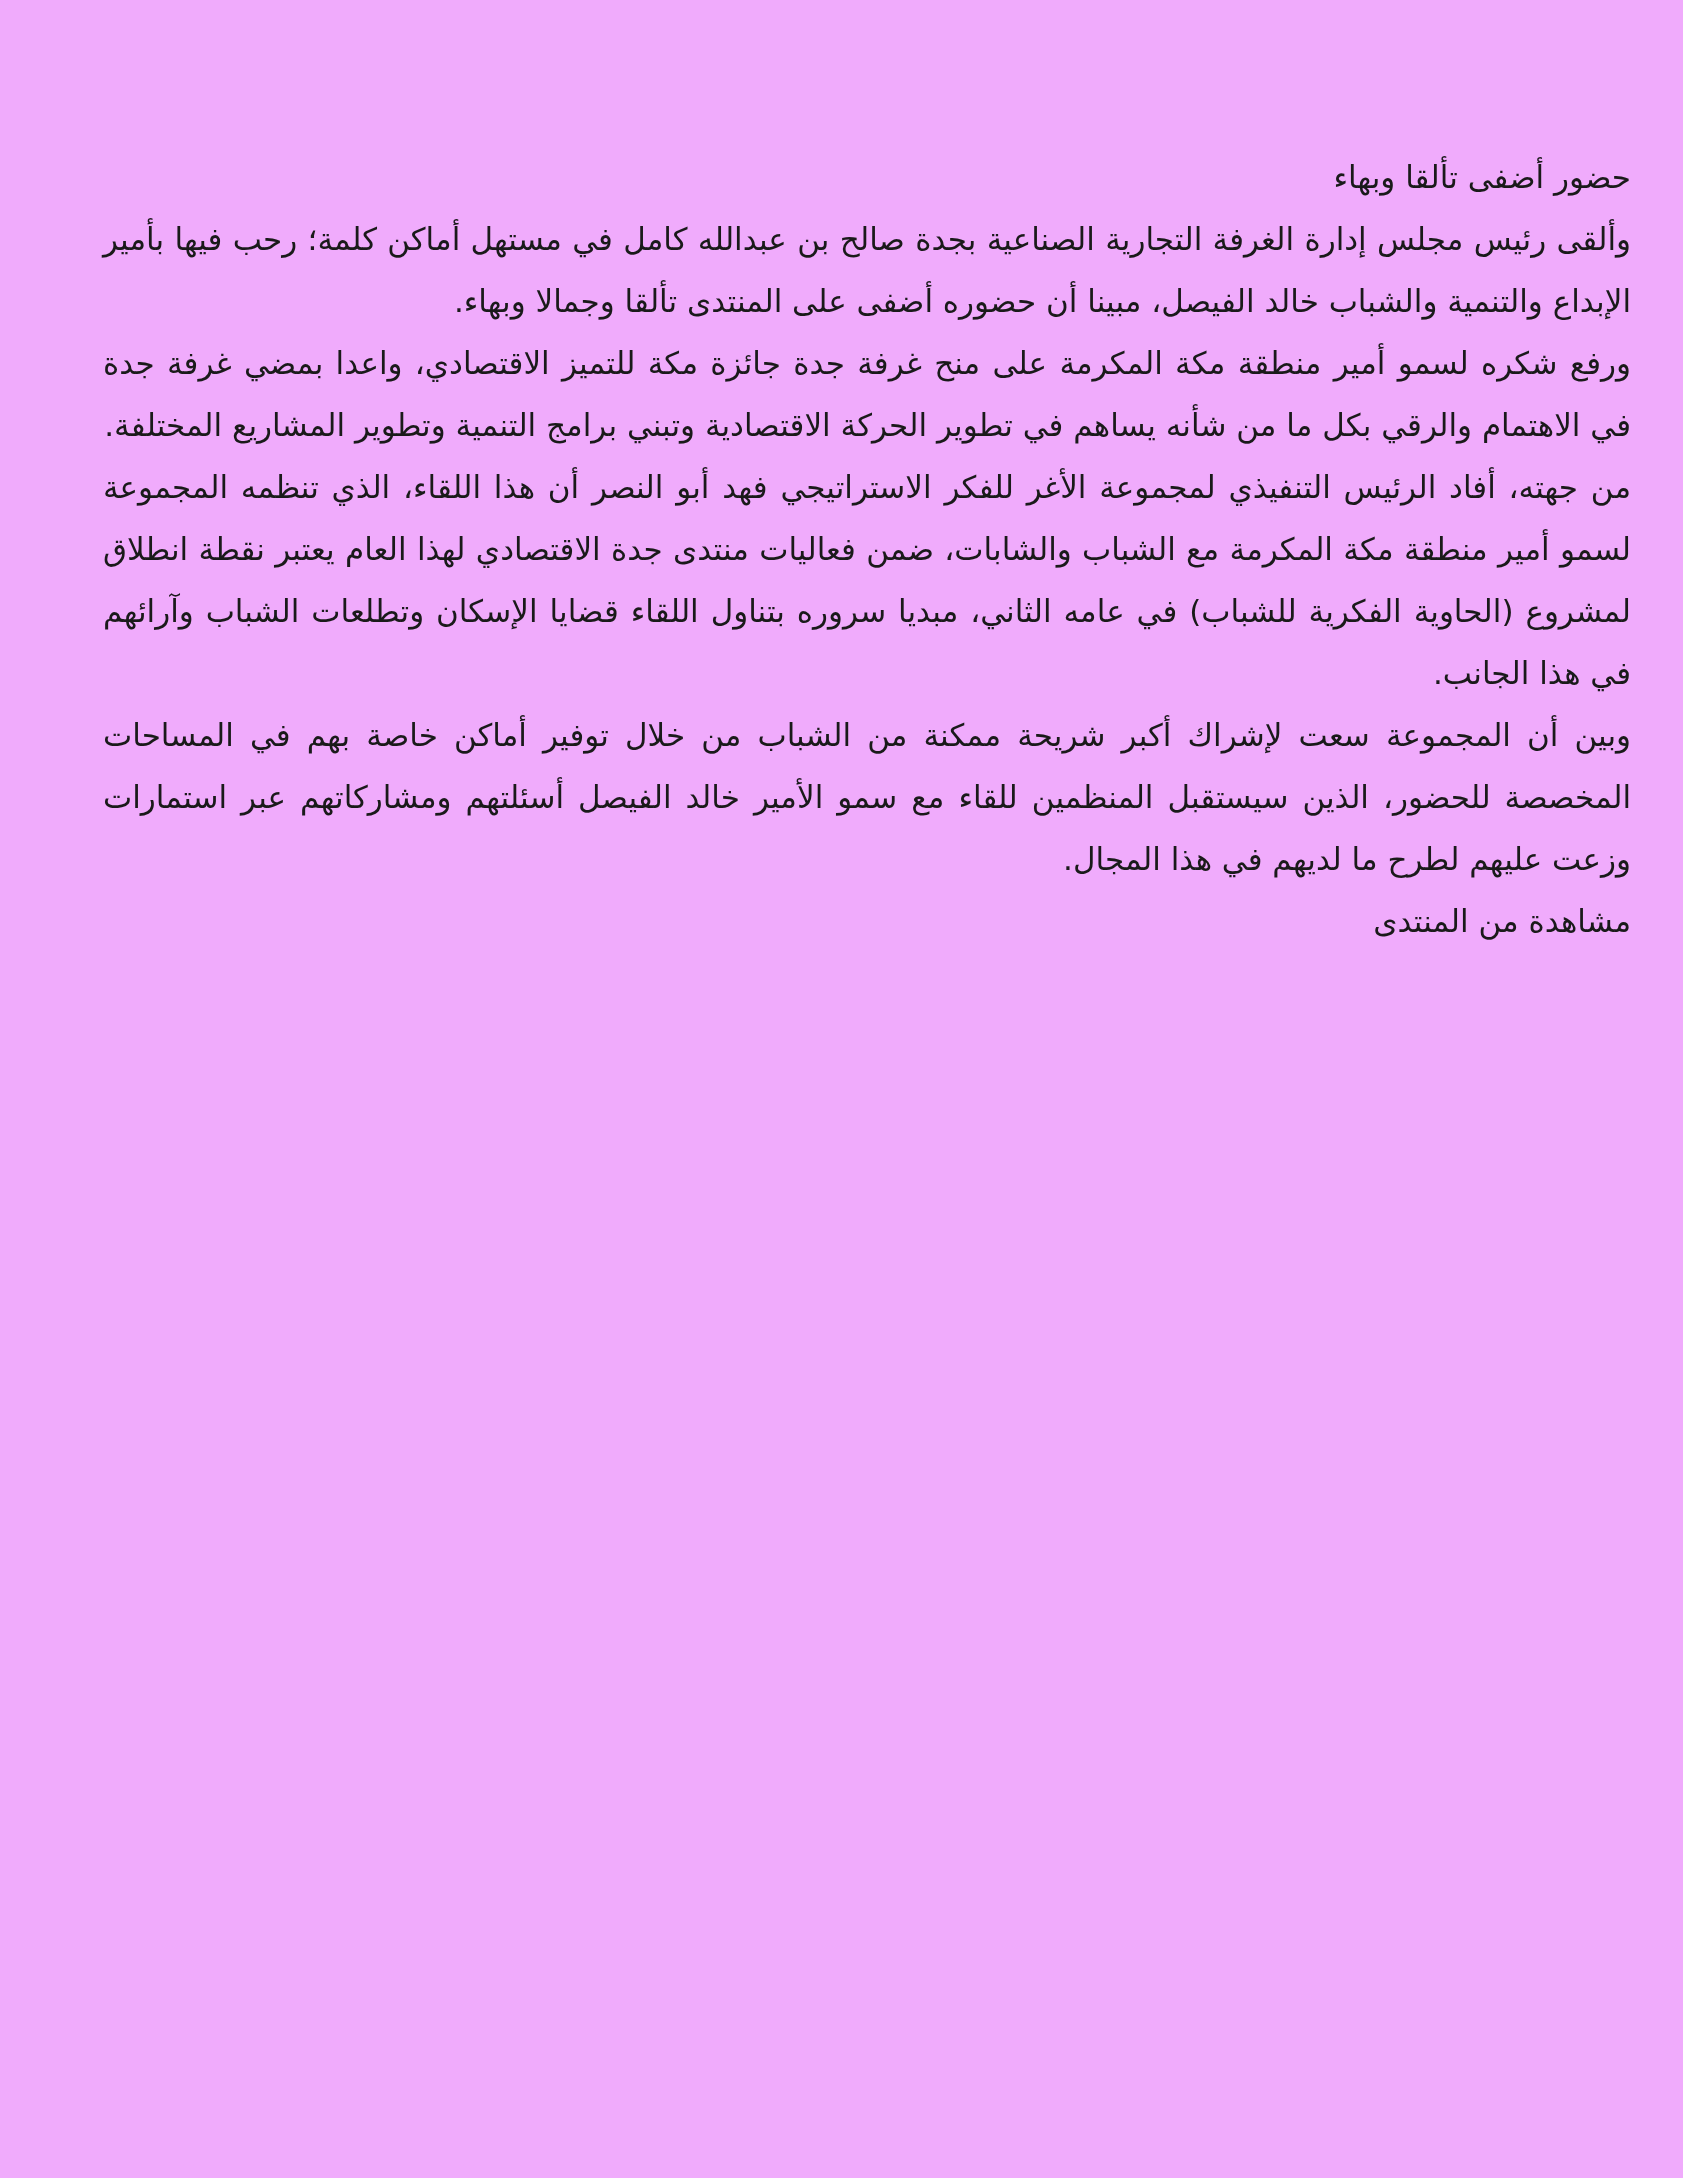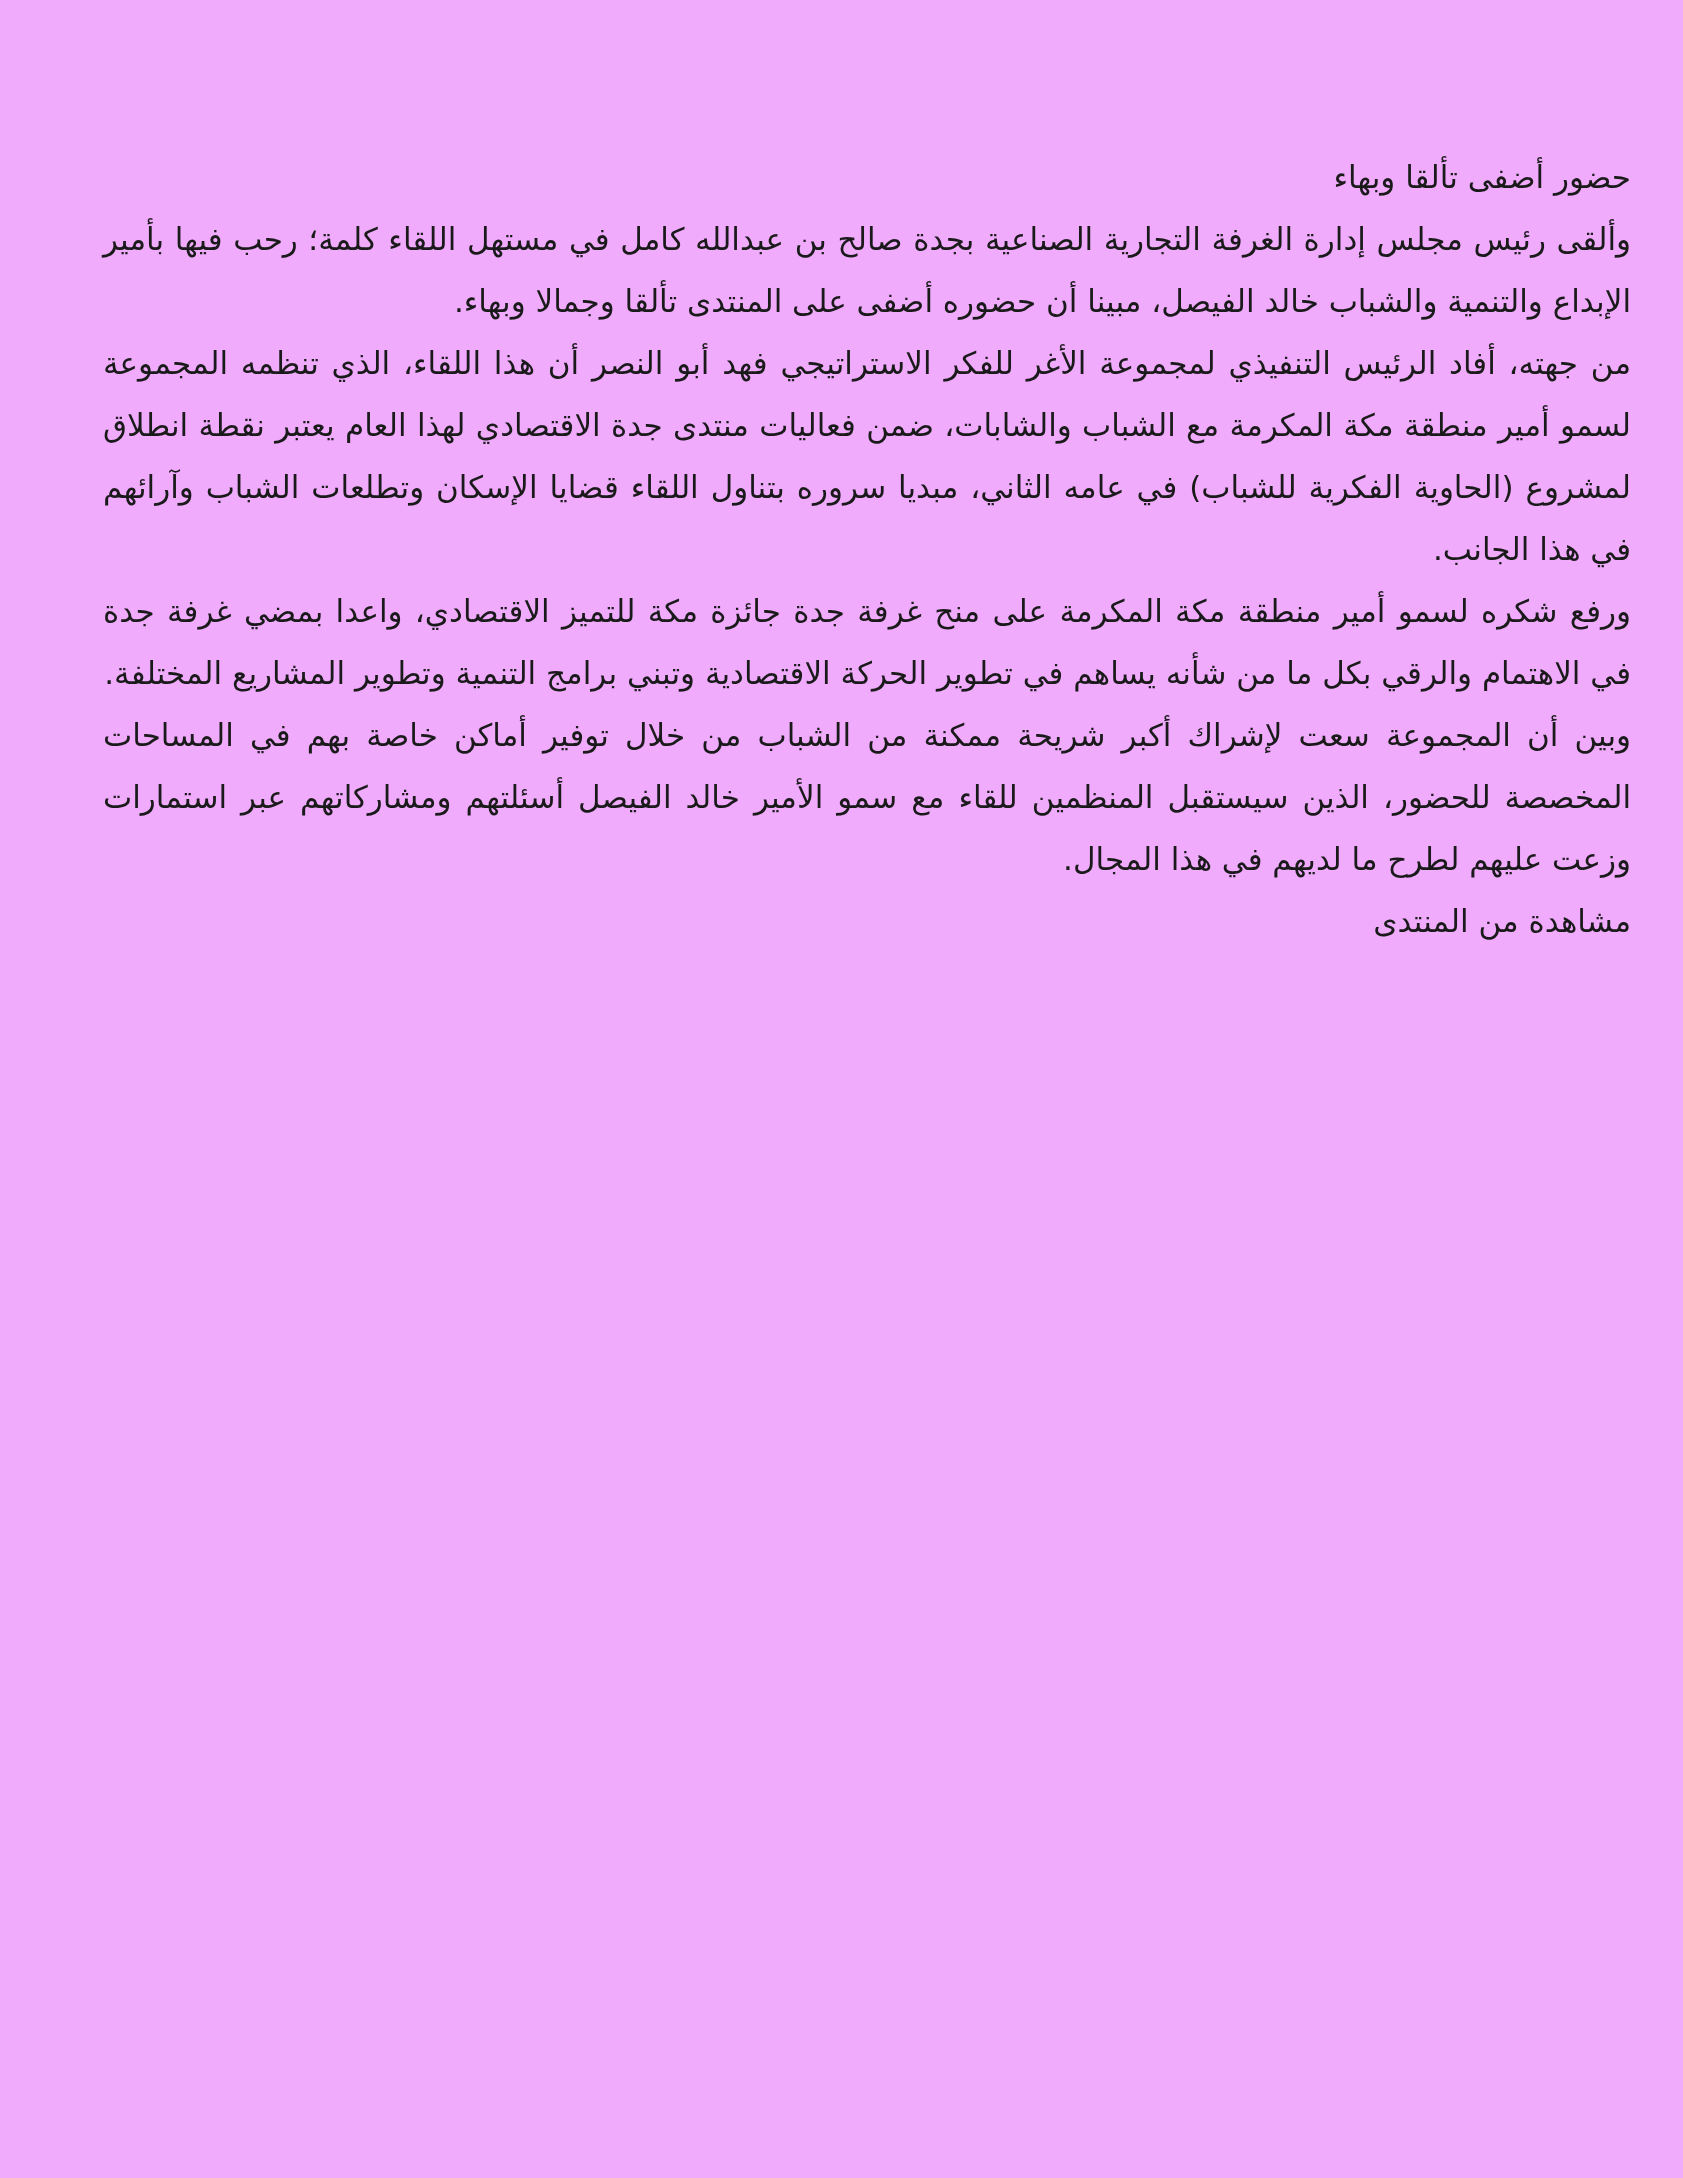--- a/index.html
+++ b/index.html
@@ -42,20 +42,20 @@
   .article .heading {
     text-align: right;
   }
 </style>
 </head>
 <body>
 
 <div class="page">
   <div class="article">
     <p class="block heading">حضور أضفى تألقا وبهاء</p>
-    <p class="block">وألقى رئيس مجلس إدارة الغرفة التجارية الصناعية بجدة صالح بن عبدالله كامل في مستهل اللقاء كلمة؛ رحب فيها بأمير الإبداع والتنمية والشباب خالد الفيصل، مبينا أن حضوره أضفى على المنتدى تألقا وجمالا وبهاء.</p>
+    <p class="block">وألقى رئيس مجلس إدارة الغرفة التجارية الصناعية بجدة صالح بن عبدالله كامل في مستهل أماكن كلمة؛ رحب فيها بأمير الإبداع والتنمية والشباب خالد الفيصل، مبينا أن حضوره أضفى على المنتدى تألقا وجمالا وبهاء.</p>
+    <p class="block">ورفع شكره لسمو أمير منطقة مكة المكرمة على منح غرفة جدة جائزة مكة للتميز الاقتصادي، واعدا بمضي غرفة جدة في الاهتمام والرقي بكل ما من شأنه يساهم في تطوير الحركة الاقتصادية وتبني برامج التنمية وتطوير المشاريع المختلفة.</p>
     <p class="block">من جهته، أفاد الرئيس التنفيذي لمجموعة الأغر للفكر الاستراتيجي فهد أبو النصر أن هذا اللقاء، الذي تنظمه المجموعة لسمو أمير منطقة مكة المكرمة مع الشباب والشابات، ضمن فعاليات منتدى جدة الاقتصادي لهذا العام يعتبر نقطة انطلاق لمشروع (الحاوية الفكرية للشباب) في عامه الثاني، مبديا سروره بتناول اللقاء قضايا الإسكان وتطلعات الشباب وآرائهم في هذا الجانب.</p>
-    <p class="block">ورفع شكره لسمو أمير منطقة مكة المكرمة على منح غرفة جدة جائزة مكة للتميز الاقتصادي، واعدا بمضي غرفة جدة في الاهتمام والرقي بكل ما من شأنه يساهم في تطوير الحركة الاقتصادية وتبني برامج التنمية وتطوير المشاريع المختلفة.</p>
     <p class="block">وبين أن المجموعة سعت لإشراك أكبر شريحة ممكنة من الشباب من خلال توفير أماكن خاصة بهم في المساحات المخصصة للحضور، الذين سيستقبل المنظمين للقاء مع سمو الأمير خالد الفيصل أسئلتهم ومشاركاتهم عبر استمارات وزعت عليهم لطرح ما لديهم في هذا المجال.</p>
     <p class="block heading">مشاهدة من المنتدى</p>
   </div>
 </div>
 
 
 </body></html>

